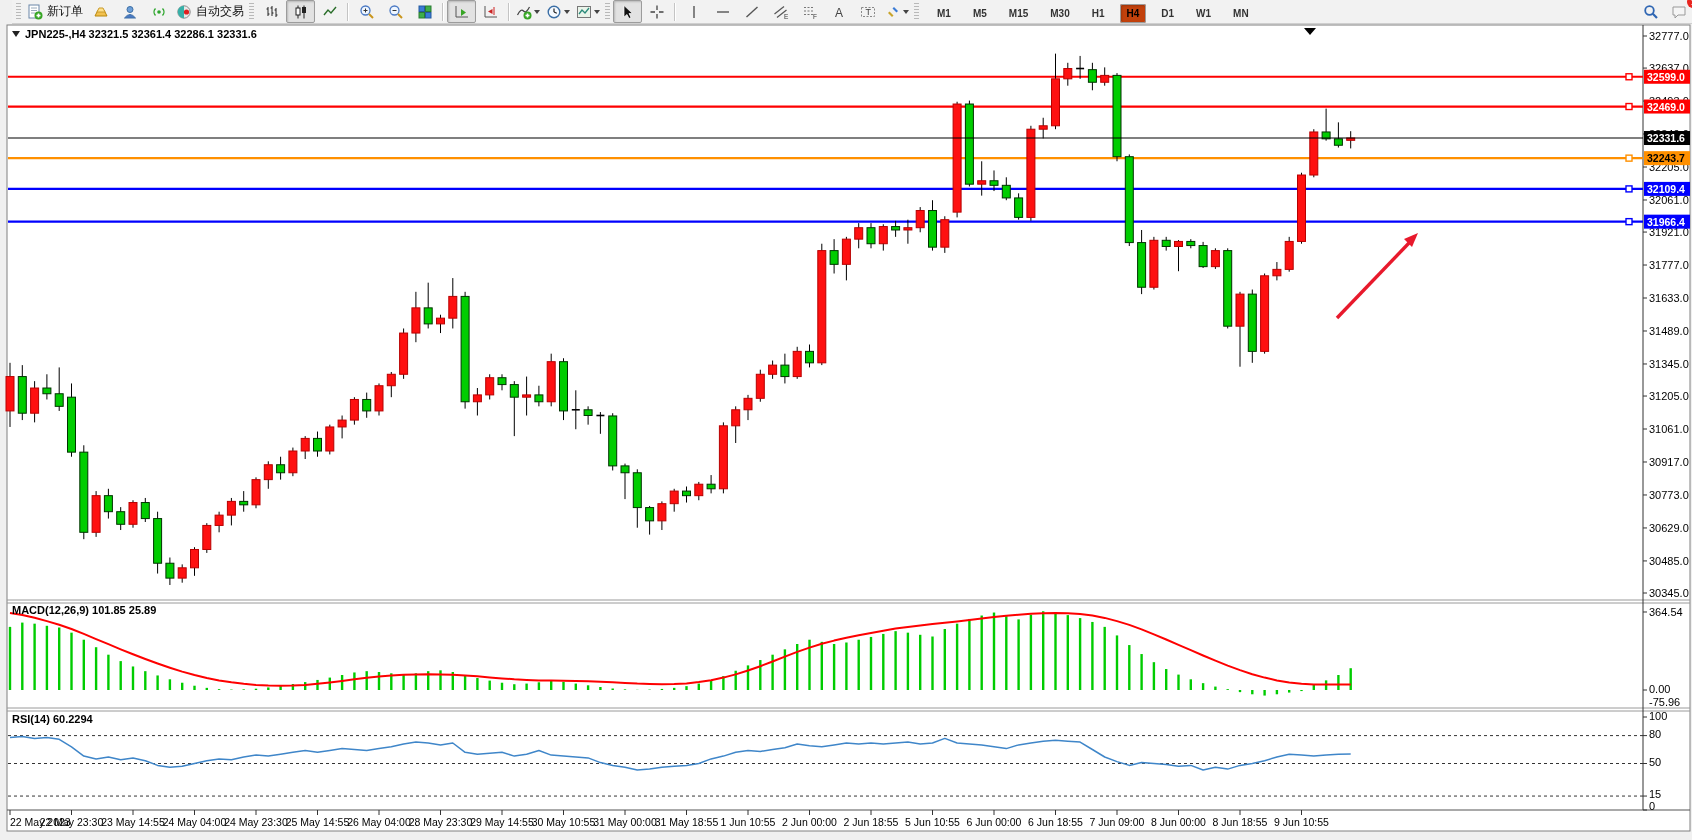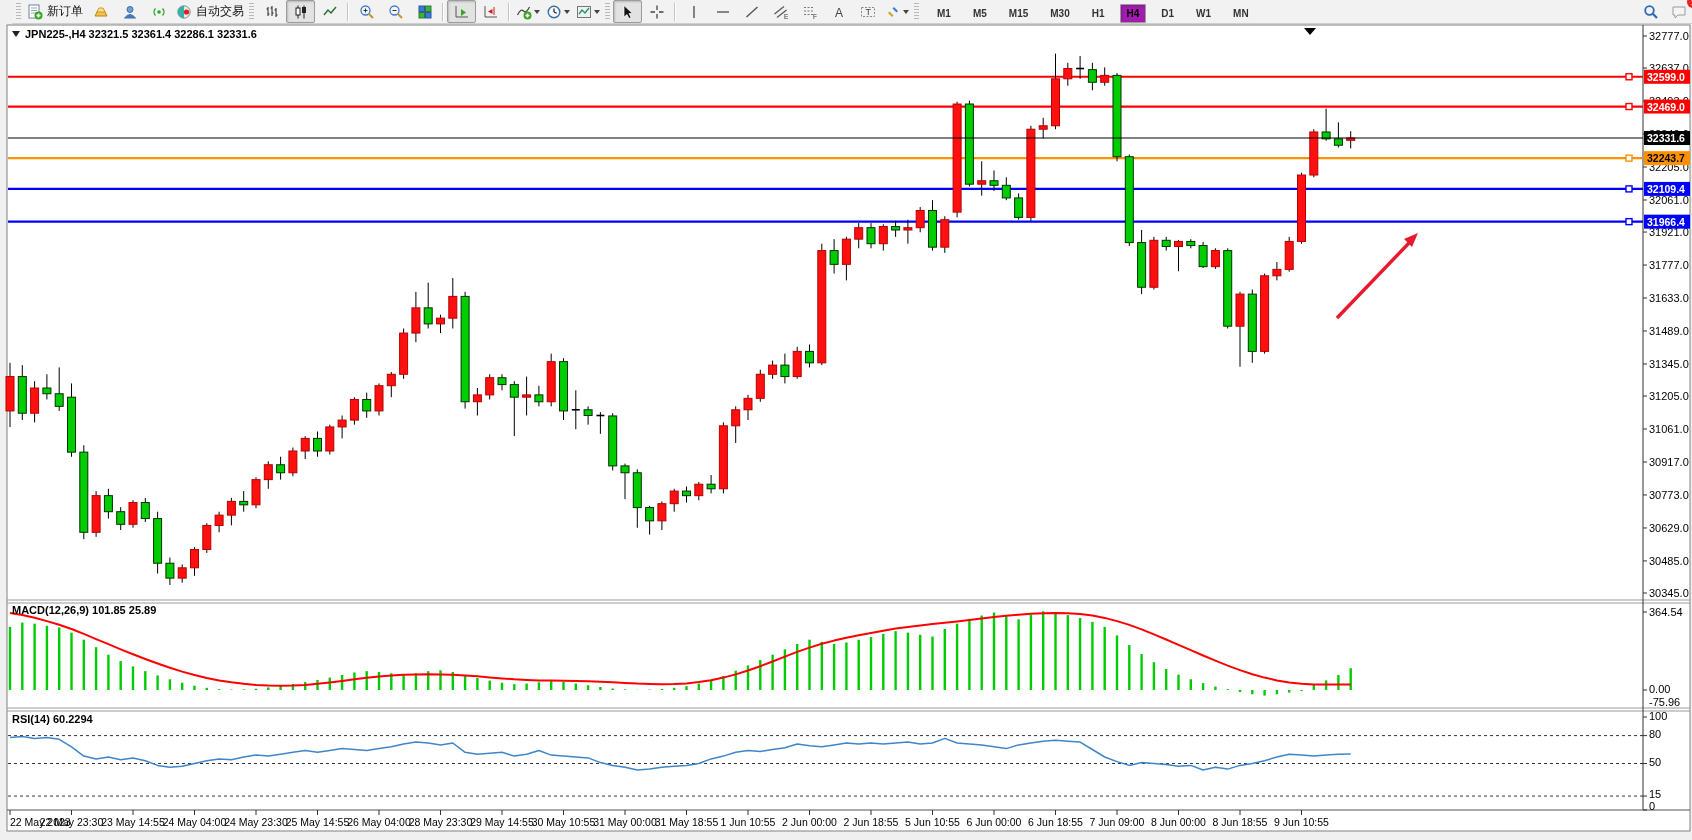--- a/index.html
+++ b/index.html
@@ -9,21 +9,21 @@
   #toolbar{position:absolute;left:12px;top:0;width:1692px;height:24px;background:#f2f2f2;
     border-bottom:1px solid #cfcfcf;display:flex;align-items:center;padding:0 2px;box-sizing:border-box;}
   .tb-grip{width:5px;height:18px;margin:0 3px 0 2px;
     background:repeating-linear-gradient(to bottom,#b9b9b9 0 1px,transparent 1px 3px);}
   .tb-sep{width:1px;height:18px;background:#c4c4c4;border-right:1px solid #fff;margin:0 3px;}
   .tb-btn{height:21px;min-width:23px;display:flex;align-items:center;justify-content:center;
     border:1px solid transparent;border-radius:2px;padding:0 2px;cursor:default;}
   .tb-btn.active{background:#e2e2e2;border-color:#9c9c9c;box-shadow:inset 1px 1px 2px rgba(0,0,0,.18);}
   .tb-btn .lbl{font-size:12px;color:#111;margin-left:4px;white-space:nowrap;}
   .tf{font-size:10px;font-weight:700;color:#333;padding:3px 6px;border:1px solid transparent;border-radius:2px;margin-left:8px;}
-  .tf.active{background:#a21caf;border-color:#9c9c9c;box-shadow:inset 1px 1px 2px rgba(0,0,0,.18);color:#000;}
+  .tf.active{background:#c2410c;border-color:#9c9c9c;box-shadow:inset 1px 1px 2px rgba(0,0,0,.18);color:#000;}
   .caret{width:0;height:0;border-left:3px solid transparent;border-right:3px solid transparent;
     border-top:4px solid #444;margin-left:2px;}
   .spacer{flex:1;}
   #chat-wrap{position:relative;margin-right:8px;}
   #chat-badge{position:absolute;top:-5px;right:-7px;background:#e8251f;color:#fff;font-size:9px;
     font-weight:700;border-radius:8px;padding:1px 4px;line-height:10px;}
   
   #chart-svg{position:absolute;left:0;top:0;}
 </style>
 </head>

